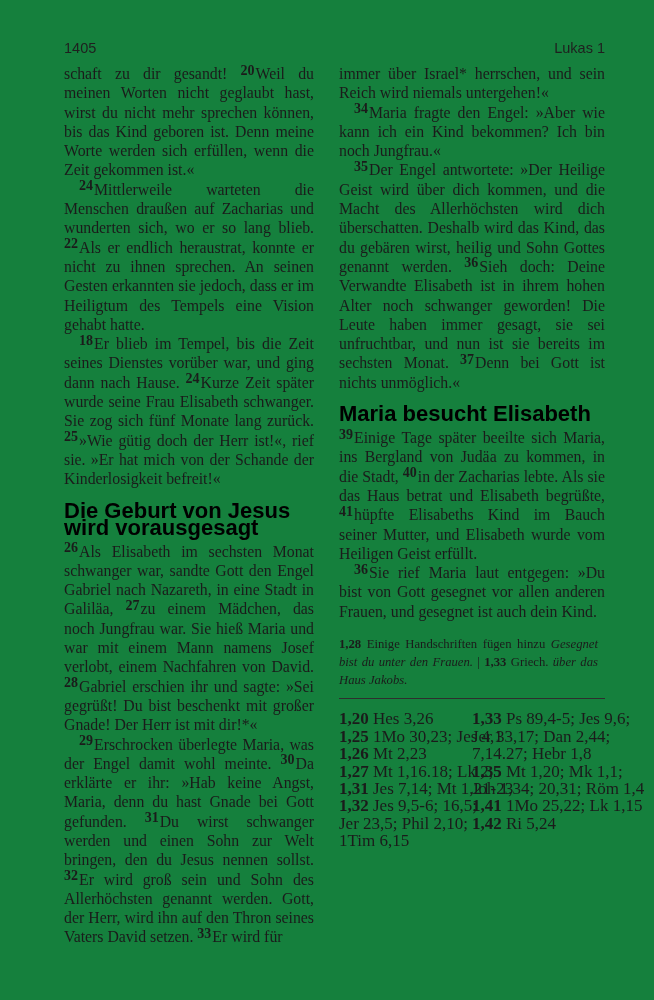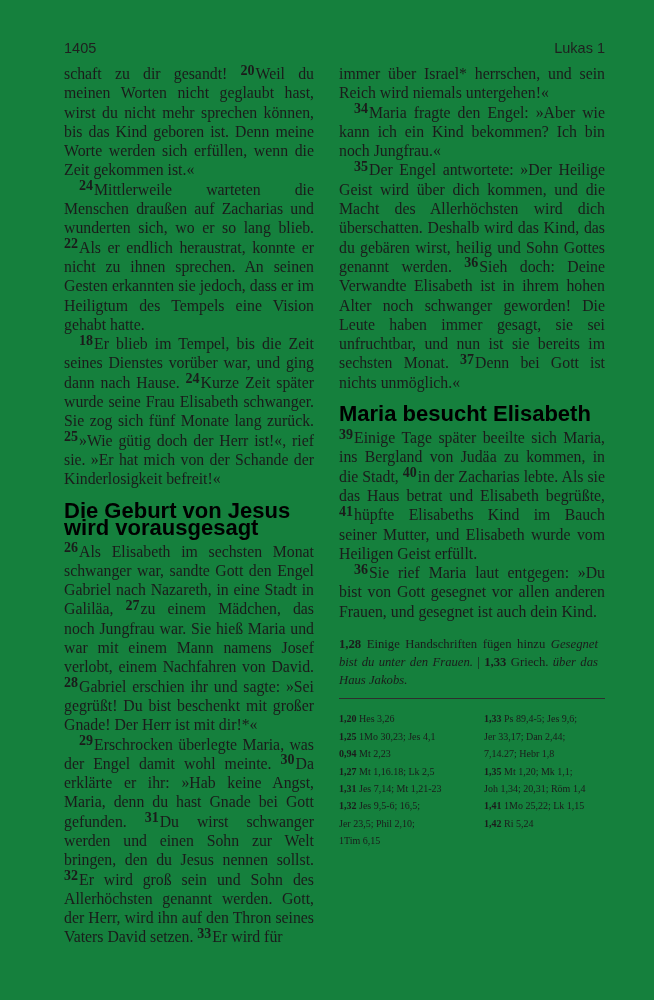--- a/index.html
+++ b/index.html
@@ -56,23 +56,22 @@
     text-align:justify;
   }
   .fnote b,.ref-key{font-weight:700;}
   hr.rule{
     border:none;
     border-top:1.8px solid #2e2e2e;
     margin:9px 0 11px 0;
   }
   .refs{
     display:flex;
-    font-size:10px;
+    font-size:17px;
     line-height:17.4px;
-    gap:12px;
   }
   .ref-col{flex:none;}
   .ref-col-a{width:133px;}
   .ref-col-b{width:133px;}
   .ref-line{white-space:nowrap;}
 </style>
 </head>
 <body>
 
 <div class="page">
@@ -95,21 +94,21 @@
         <p class="body indent"><sup class="v">35</sup>Der Engel antwortete: »Der Heilige Geist wird über dich kommen, und die Macht des Allerhöchsten wird dich überschatten. Deshalb wird das Kind, das du gebären wirst, heilig und Sohn Gottes genannt werden. <sup class="v">36</sup>Sieh doch: Deine Verwandte Elisabeth ist in ihrem hohen Alter noch schwanger geworden! Die Leute haben immer gesagt, sie sei unfruchtbar, und nun ist sie bereits im sechsten Monat. <sup class="v">37</sup>Denn bei Gott ist nichts unmöglich.«</p>
         <h2 class="sect">Maria besucht Elisabeth</h2>
         <p class="body"><sup class="v">39</sup>Einige Tage später beeilte sich Maria, ins Bergland von Judäa zu kommen, in die Stadt, <sup class="v">40</sup>in der Zacharias lebte. Als sie das Haus betrat und Elisabeth begrüßte, <sup class="v">41</sup>hüpfte Elisabeths Kind im Bauch seiner Mutter, und Elisabeth wurde vom Heiligen Geist erfüllt.</p>
         <p class="body indent"><sup class="v">36</sup>Sie rief Maria laut entgegen: »Du bist von Gott gesegnet vor allen anderen Frauen, und gesegnet ist auch dein Kind.</p>
         <p class="fnote"><b class="ref-key">1,28</b> Einige Handschriften fügen hinzu <i>Gesegnet bist du unter den Frauen.</i> | <b class="ref-key">1,33</b> Griech. <i>über das Haus Jakobs.</i></p>
         <hr class="rule">
         <div class="refs">
           <div class="ref-col ref-col-a">
             <div class="ref-line"><b class="ref-key">1,20</b> Hes 3,26</div>
             <div class="ref-line"><b class="ref-key">1,25</b> 1Mo 30,23; Jes 4,1</div>
-            <div class="ref-line"><b class="ref-key">0,94</b> Mt 2,23</div>
+            <div class="ref-line"><b class="ref-key">1,26</b> Mt 2,23</div>
             <div class="ref-line"><b class="ref-key">1,27</b> Mt 1,16.18; Lk 2,5</div>
             <div class="ref-line"><b class="ref-key">1,31</b> Jes 7,14; Mt 1,21-23</div>
             <div class="ref-line"><b class="ref-key">1,32</b> Jes 9,5-6; 16,5;</div>
             <div class="ref-line">Jer 23,5; Phil 2,10;</div>
             <div class="ref-line">1Tim 6,15</div>
           </div>
           <div class="ref-col ref-col-b">
             <div class="ref-line"><b class="ref-key">1,33</b> Ps 89,4-5; Jes 9,6;</div>
             <div class="ref-line">Jer 33,17; Dan 2,44;</div>
             <div class="ref-line">7,14.27; Hebr 1,8</div>

